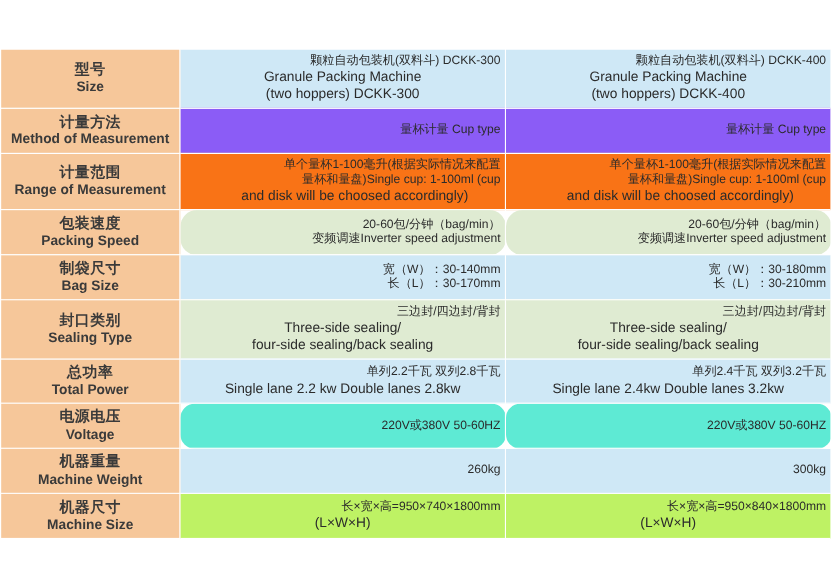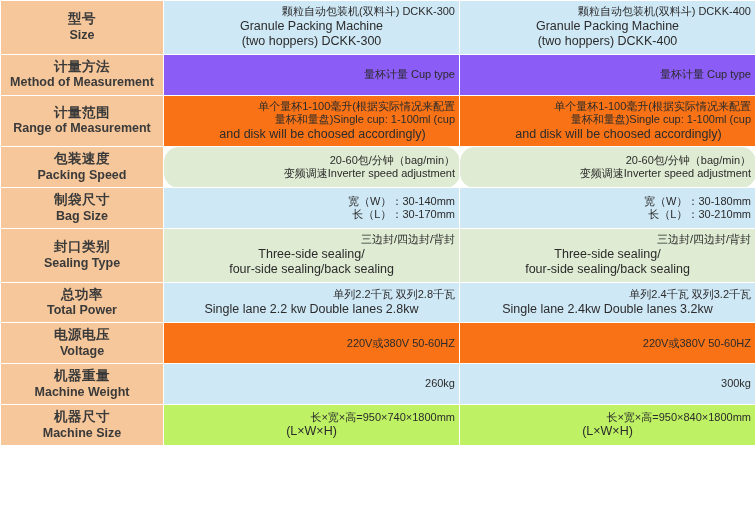--- a/index.html
+++ b/index.html
@@ -11,20 +11,21 @@
     width: 755px;
     height: 530px;
     font-family: "Liberation Sans", sans-serif;
     overflow: hidden;
   }
   table.spec-table {
     border-collapse: collapse;
     width: 755px;
     height: 446px;
     table-layout: fixed;
+    margin-top: 44px;
   }
   table.spec-table col.col-label { width: 163px; }
   table.spec-table col.col-a { width: 296px; }
   table.spec-table col.col-b { width: 296px; }
 
   td {
     border: 1px solid #ffffff;
     vertical-align: middle;
     text-align: center;
     padding: 3px 4px;
@@ -47,21 +48,21 @@
   td.val .line.cnline { font-size: 11px; text-align: right; }
 
   
   tr.r0 td.val { background: #cfe8f6; }
   tr.r1 td.val { background: #8b5cf6; }
   tr.r2 td.val { background: #f97316; padding-left: 26px; }
   tr.r3 td.val { background: #dfebd2; border-radius: 15px; }
   tr.r4 td.val { background: #cfe8f6; }
   tr.r5 td.val { background: #dfebd2; }
   tr.r6 td.val { background: #cfe8f6; }
-  tr.r7 td.val { background: #f97316; }
+  tr.r7 td.val { background: #5eead4; border-radius: 13px; }
   tr.r8 td.val { background: #cfe8f6; }
   tr.r9 td.val { background: #bef264; }
 </style>
 </head>
 <body>
 
 <table class="spec-table">
   <colgroup>
     <col class="col-label">
     <col class="col-a">

